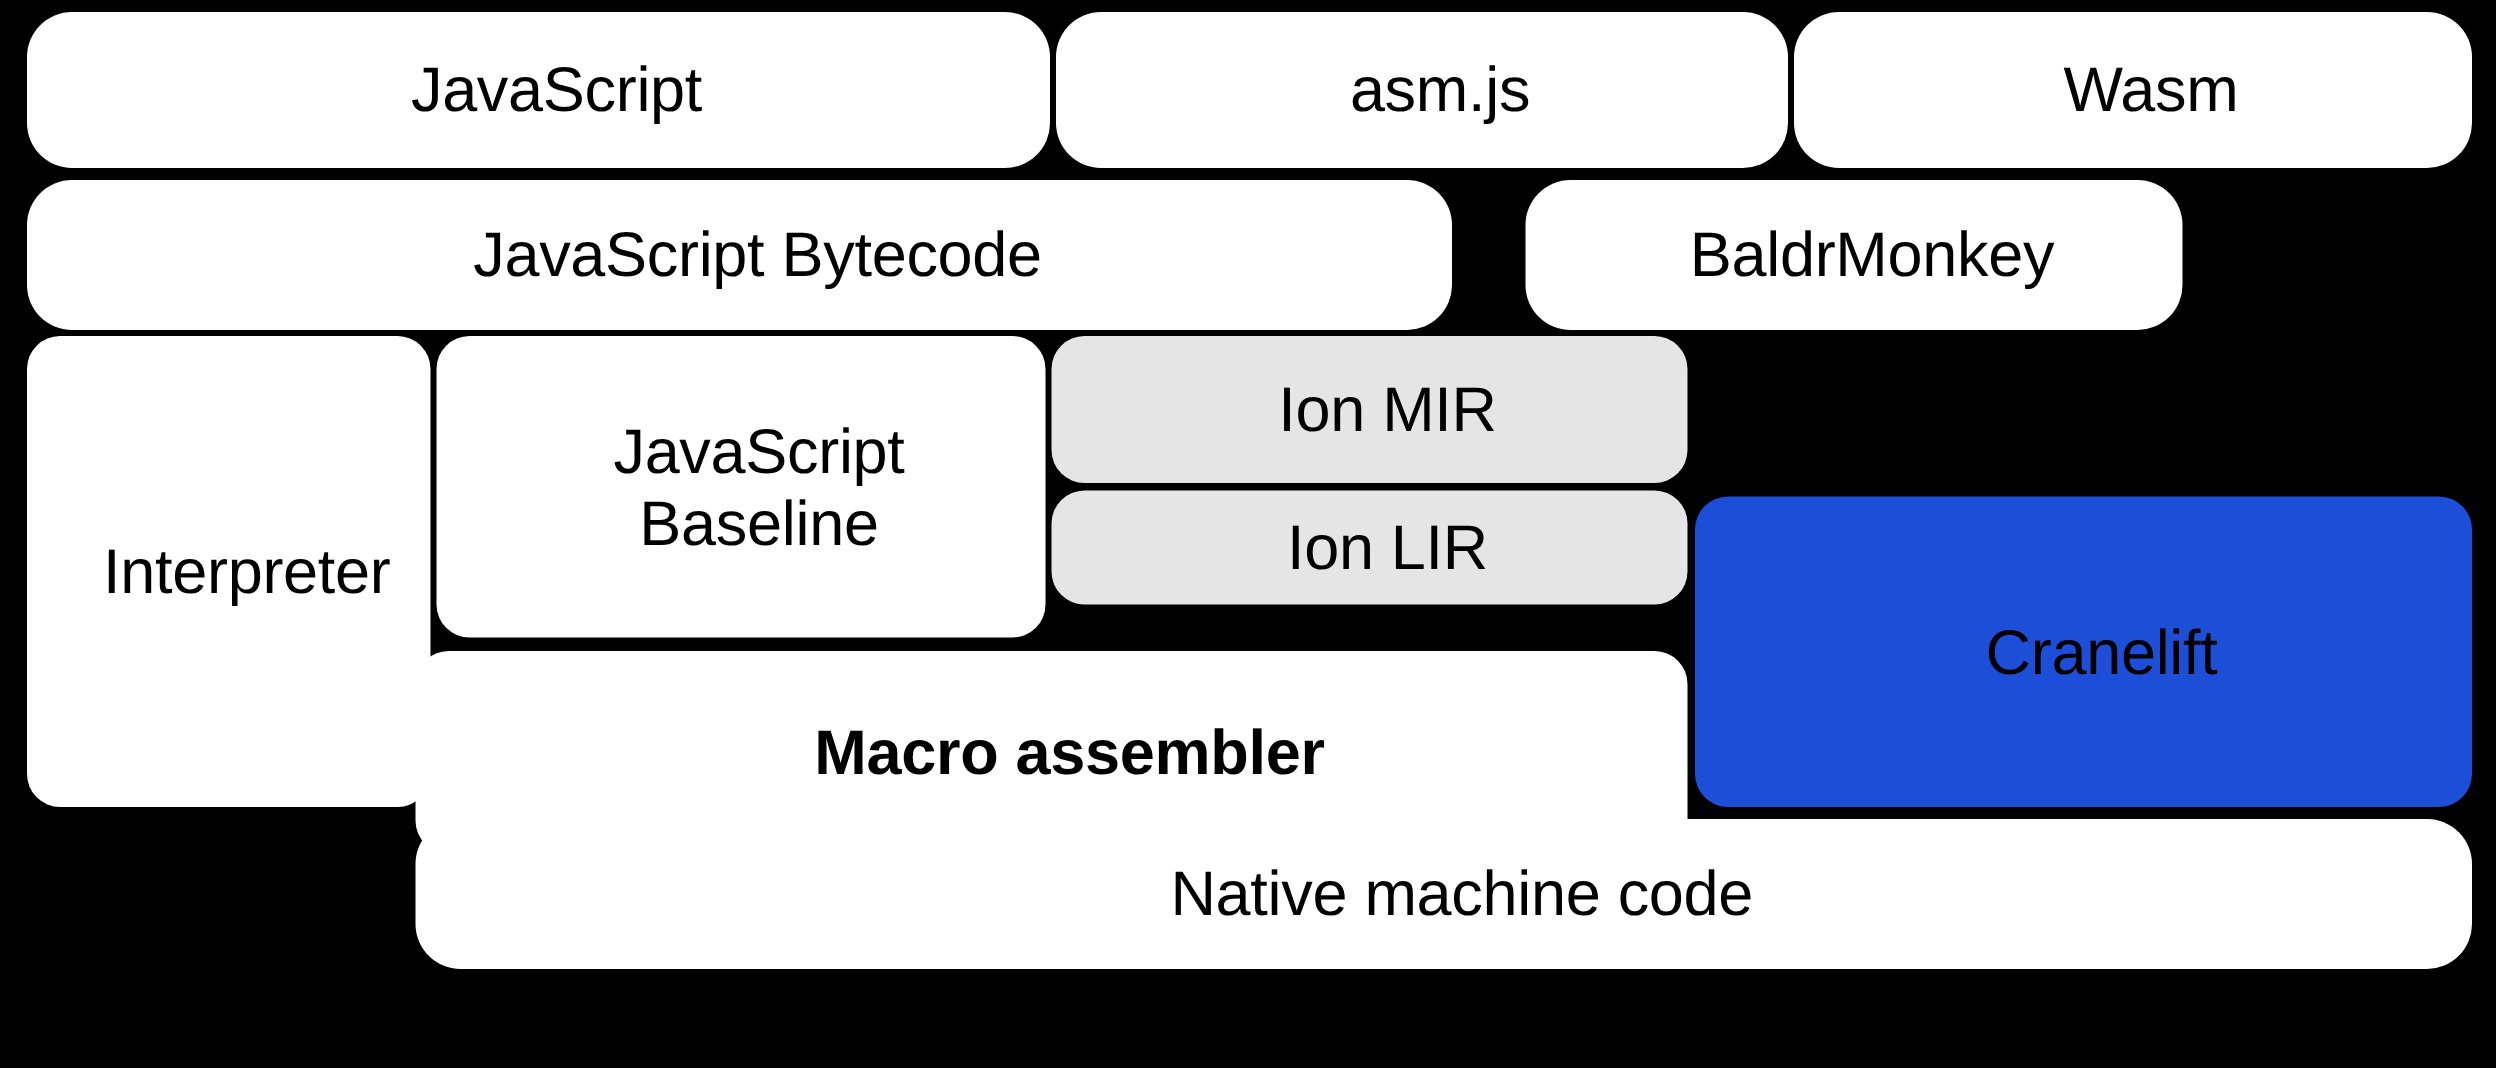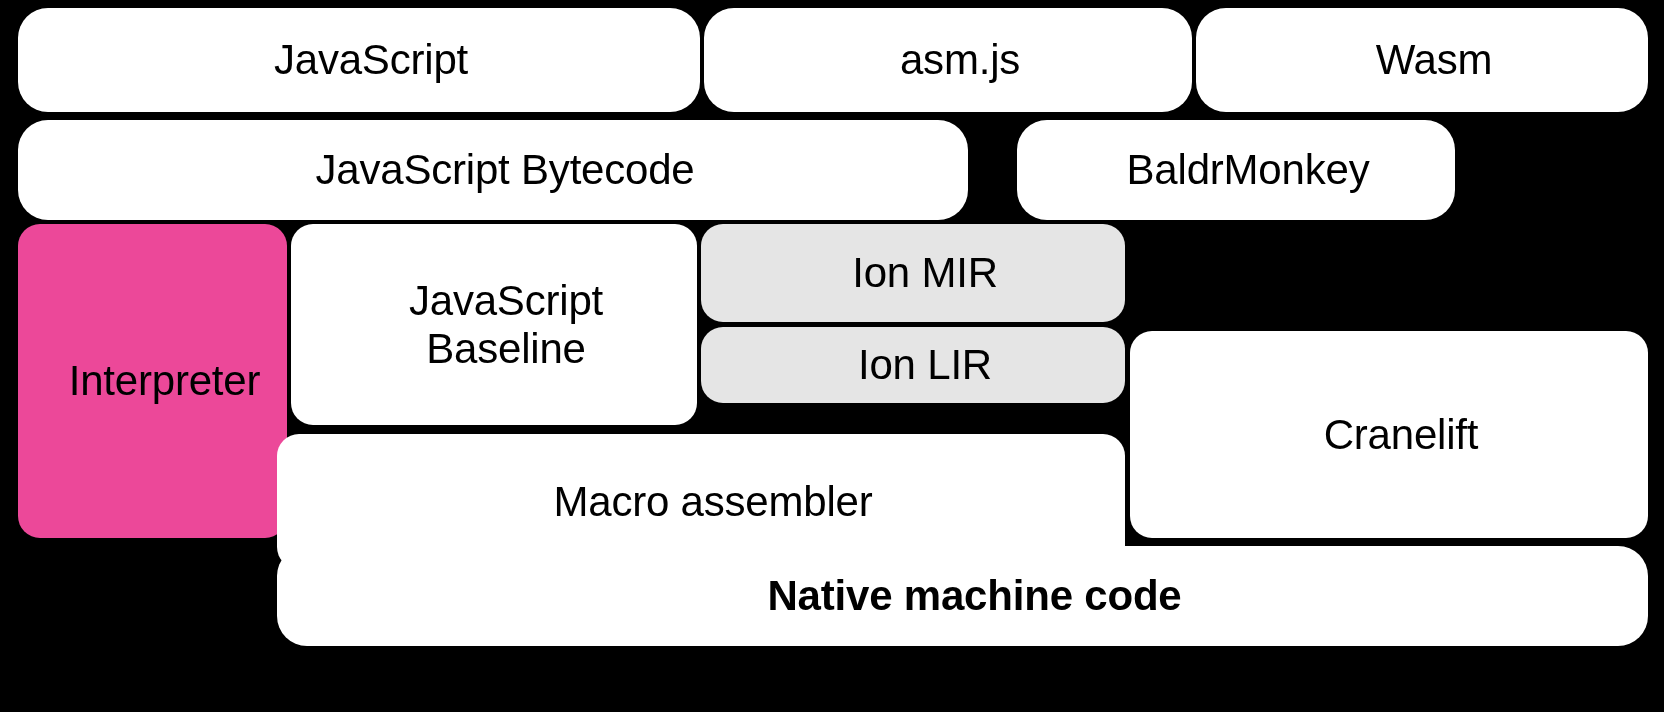--- a/index.html
+++ b/index.html
@@ -27,23 +27,23 @@
     color: #000000;
     font-size: 42px;
     font-weight: 400;
     line-height: 1.12;
     letter-spacing: -0.2px;
     white-space: pre-line;
     user-select: none;
     padding-left: 24px;
   }
   .fill-white { background: #ffffff; }
-  .fill-grey  { background: #ec4899; }
+  .fill-grey  { background: #ffffff; }
   .fill-green { background: #e5e5e5; }
-  .fill-pink  { background: #ffffff; }
+  .fill-pink  { background: #1d4ed8; }
   .r-sm { border-radius: 22px; }
   .r-lg { border-radius: 30px; }
 </style>
 </head>
 <body>
 
 <div id="canvas">
 
   <div class="node fill-white r-lg" style="left:18px; top:8px; width:682px; height:104px;">JavaScript</div>
 
@@ -59,17 +59,17 @@
 
   <div class="node fill-white r-sm" style="left:291px; top:224px; width:406px; height:201px;">JavaScript
 Baseline</div>
 
   <div class="node fill-green r-sm" style="left:701px; top:224px; width:424px; height:98px;">Ion MIR</div>
 
   <div class="node fill-green r-sm" style="left:701px; top:327px; width:424px; height:76px;">Ion LIR</div>
 
   <div class="node fill-pink r-sm" style="left:1130px; top:331px; width:518px; height:207px;">Cranelift</div>
 
-  <div class="node fill-white r-sm" style="left:277px; top:434px; width:848px; height:135px;">Macro assembler</div>
+  <div class="node fill-white r-sm" style="left:277px; top:434px; width:848px; height:135px;font-weight:bold;">Macro assembler</div>
 
-  <div class="node fill-white r-lg" style="left:277px; top:546px; width:1371px; height:100px;font-weight:bold;">Native machine code</div>
+  <div class="node fill-white r-lg" style="left:277px; top:546px; width:1371px; height:100px;">Native machine code</div>
 
 </div>
 
 </body></html>

